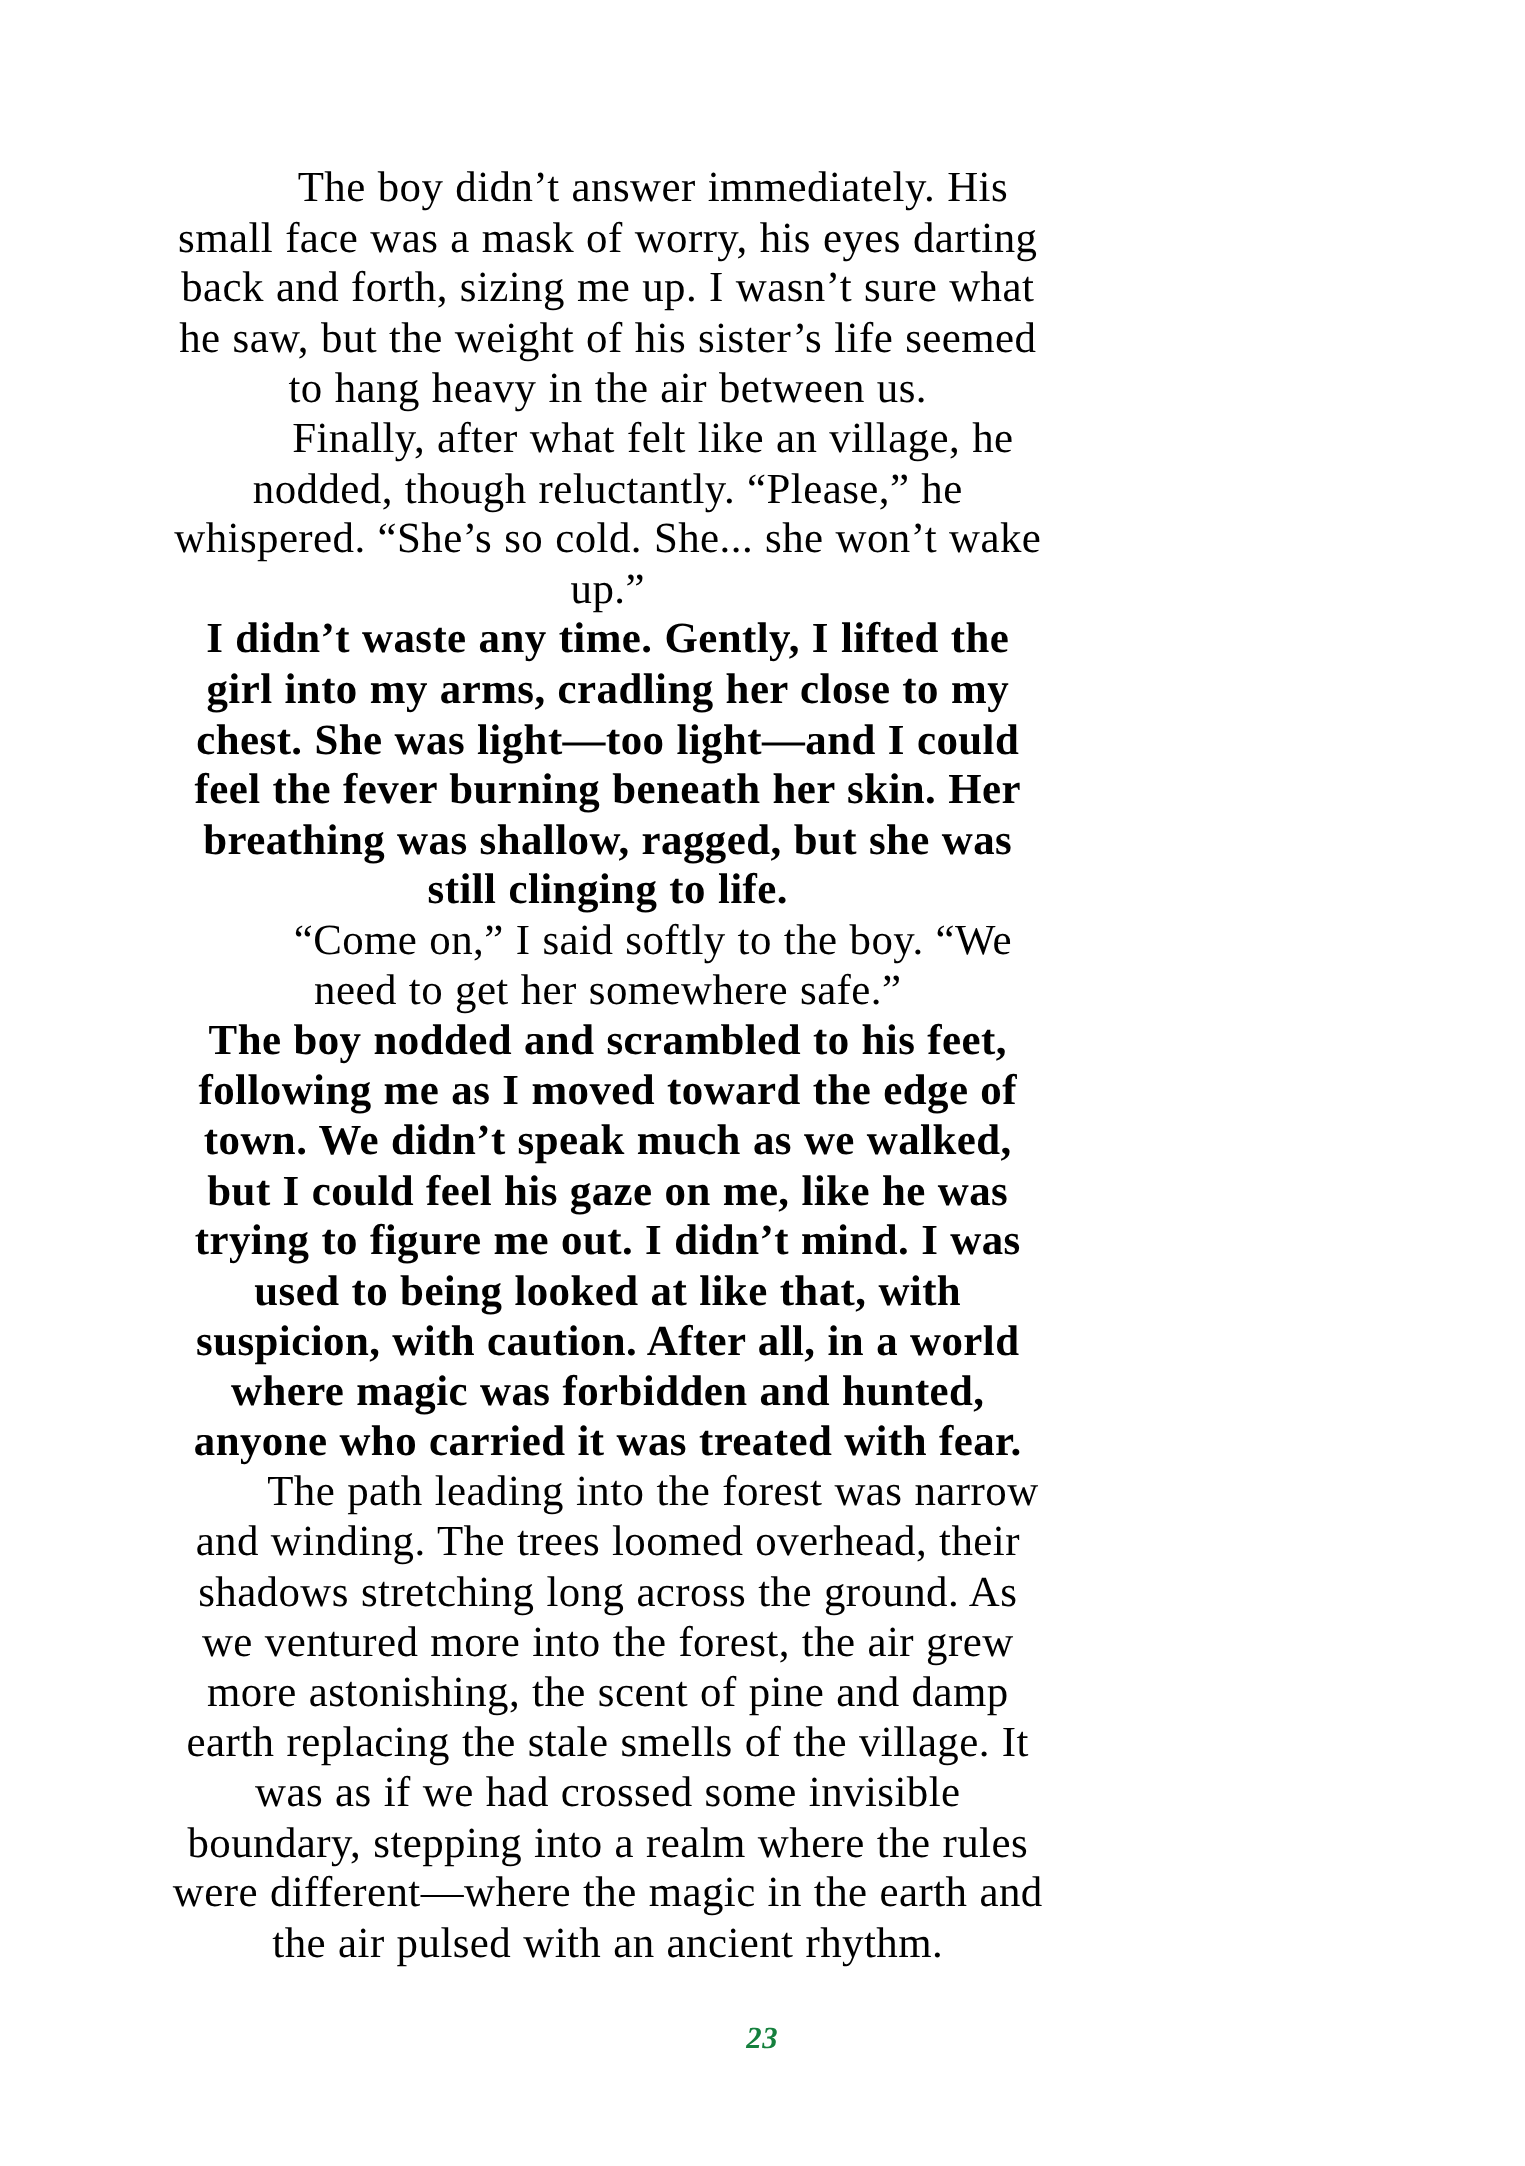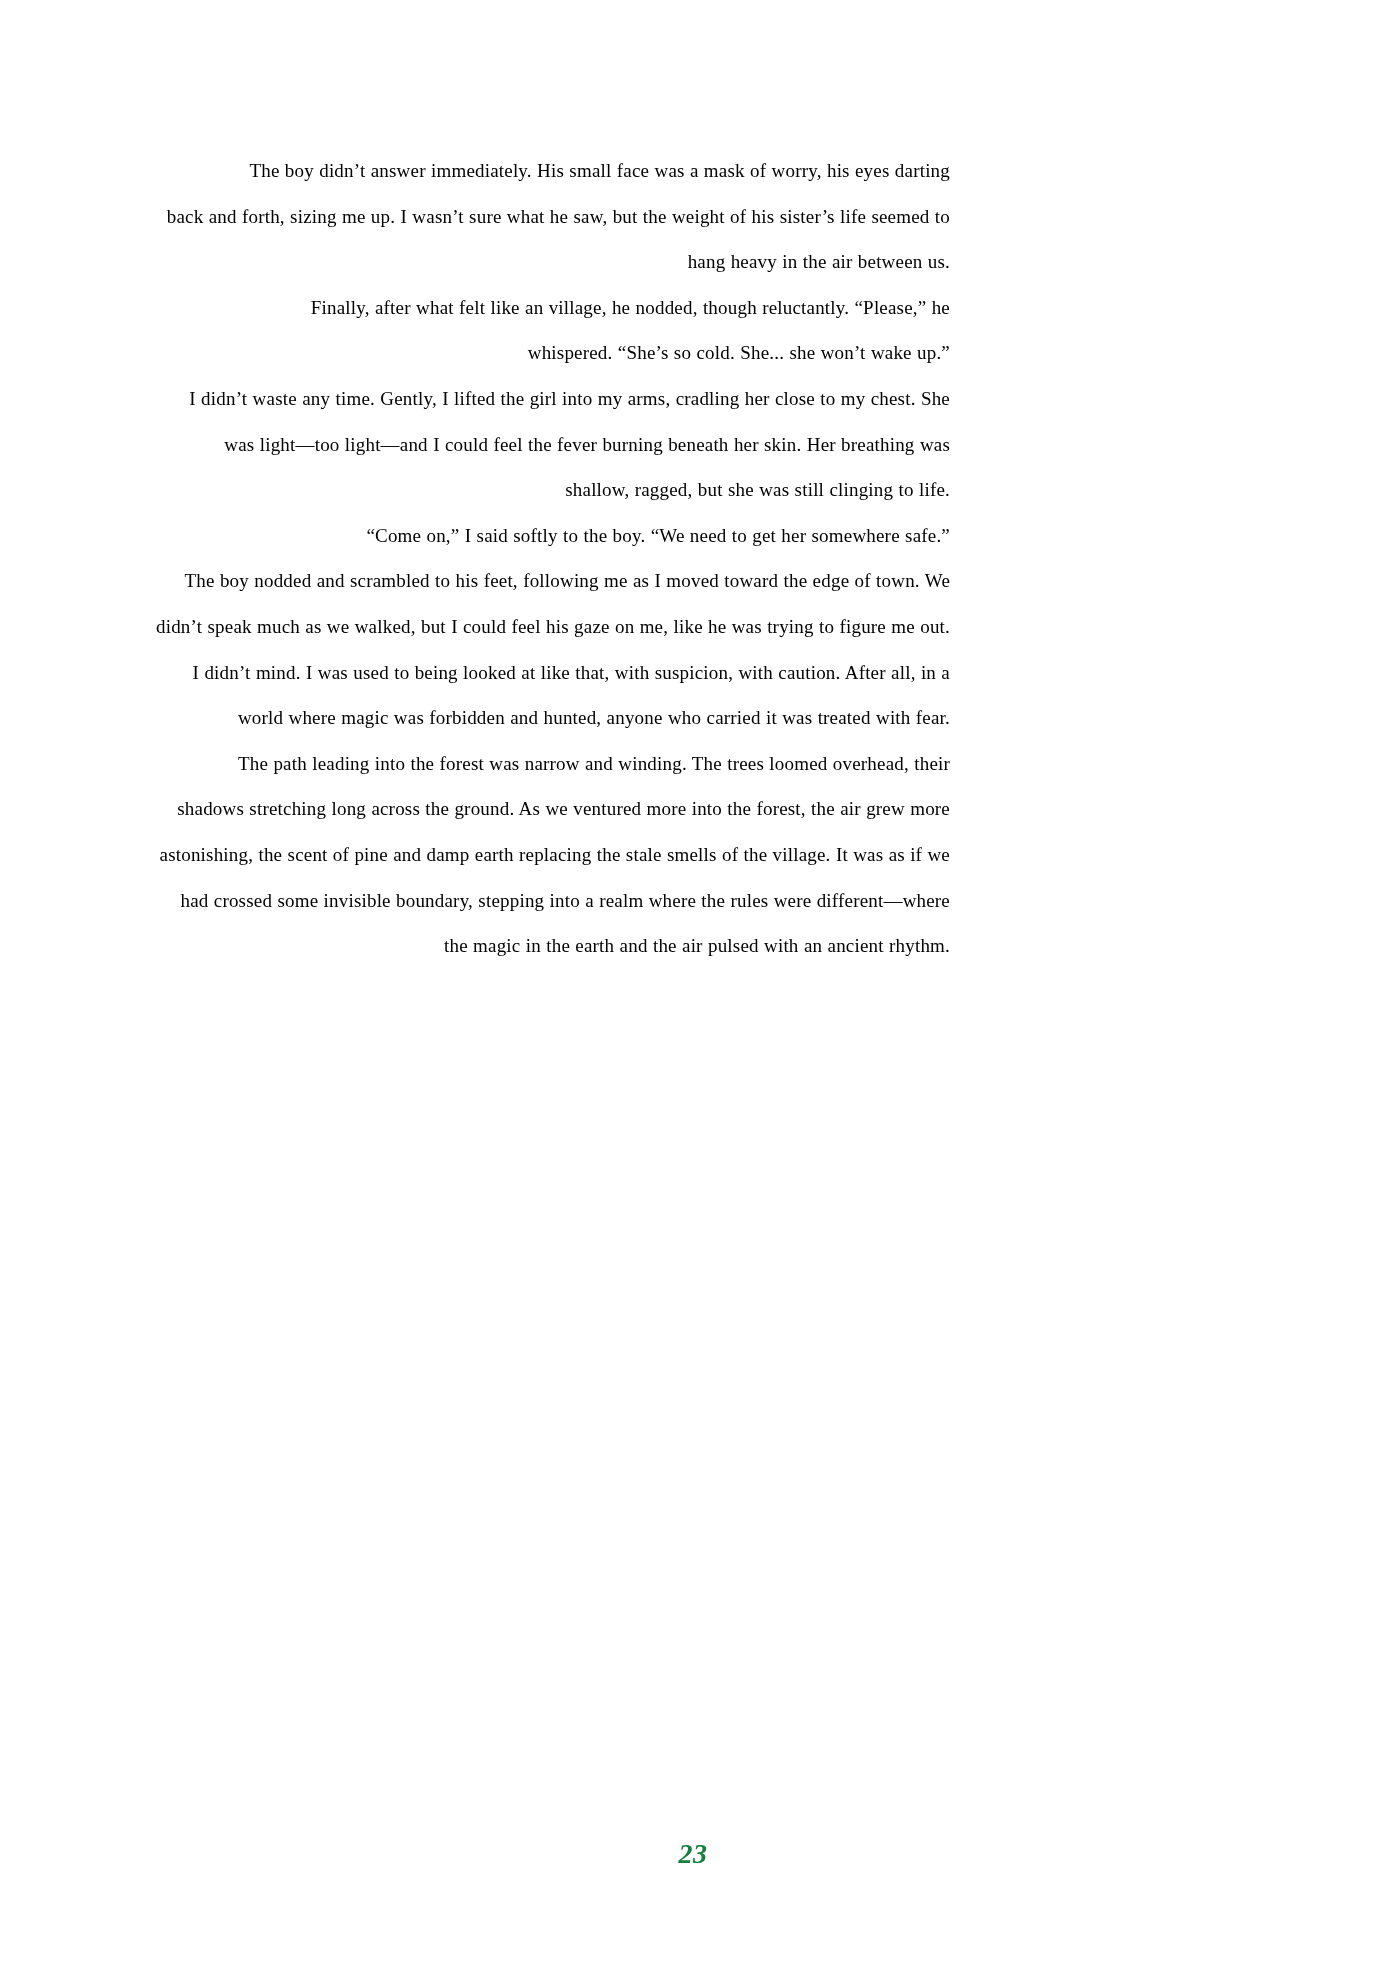--- a/index.html
+++ b/index.html
@@ -21,32 +21,33 @@
     box-sizing: border-box;
   }
   .text-column {
     position: absolute;
     left: 155px;
     top: 148px;
     width: 795px;
   }
   .para {
     margin: 0;
-    font-size: 19px;
+    font-size: 39px;
     line-height: 45.6px;
-    text-align: right;
+    text-align: center;
     letter-spacing: 0.01em;
     word-spacing: 0.02em;
     -webkit-font-smoothing: antialiased;
   }
   .para.indented {
     text-indent: 82px;
   }
   .para.flush {
     text-indent: 0;
+    font-weight: bold;
   }
   .footer {
     position: absolute;
     left: 0;
     right: 0;
     top: 1838px;
     text-align: center;
   }
   .page-number {
     font-family: "Liberation Serif", "DejaVu Serif", serif;

